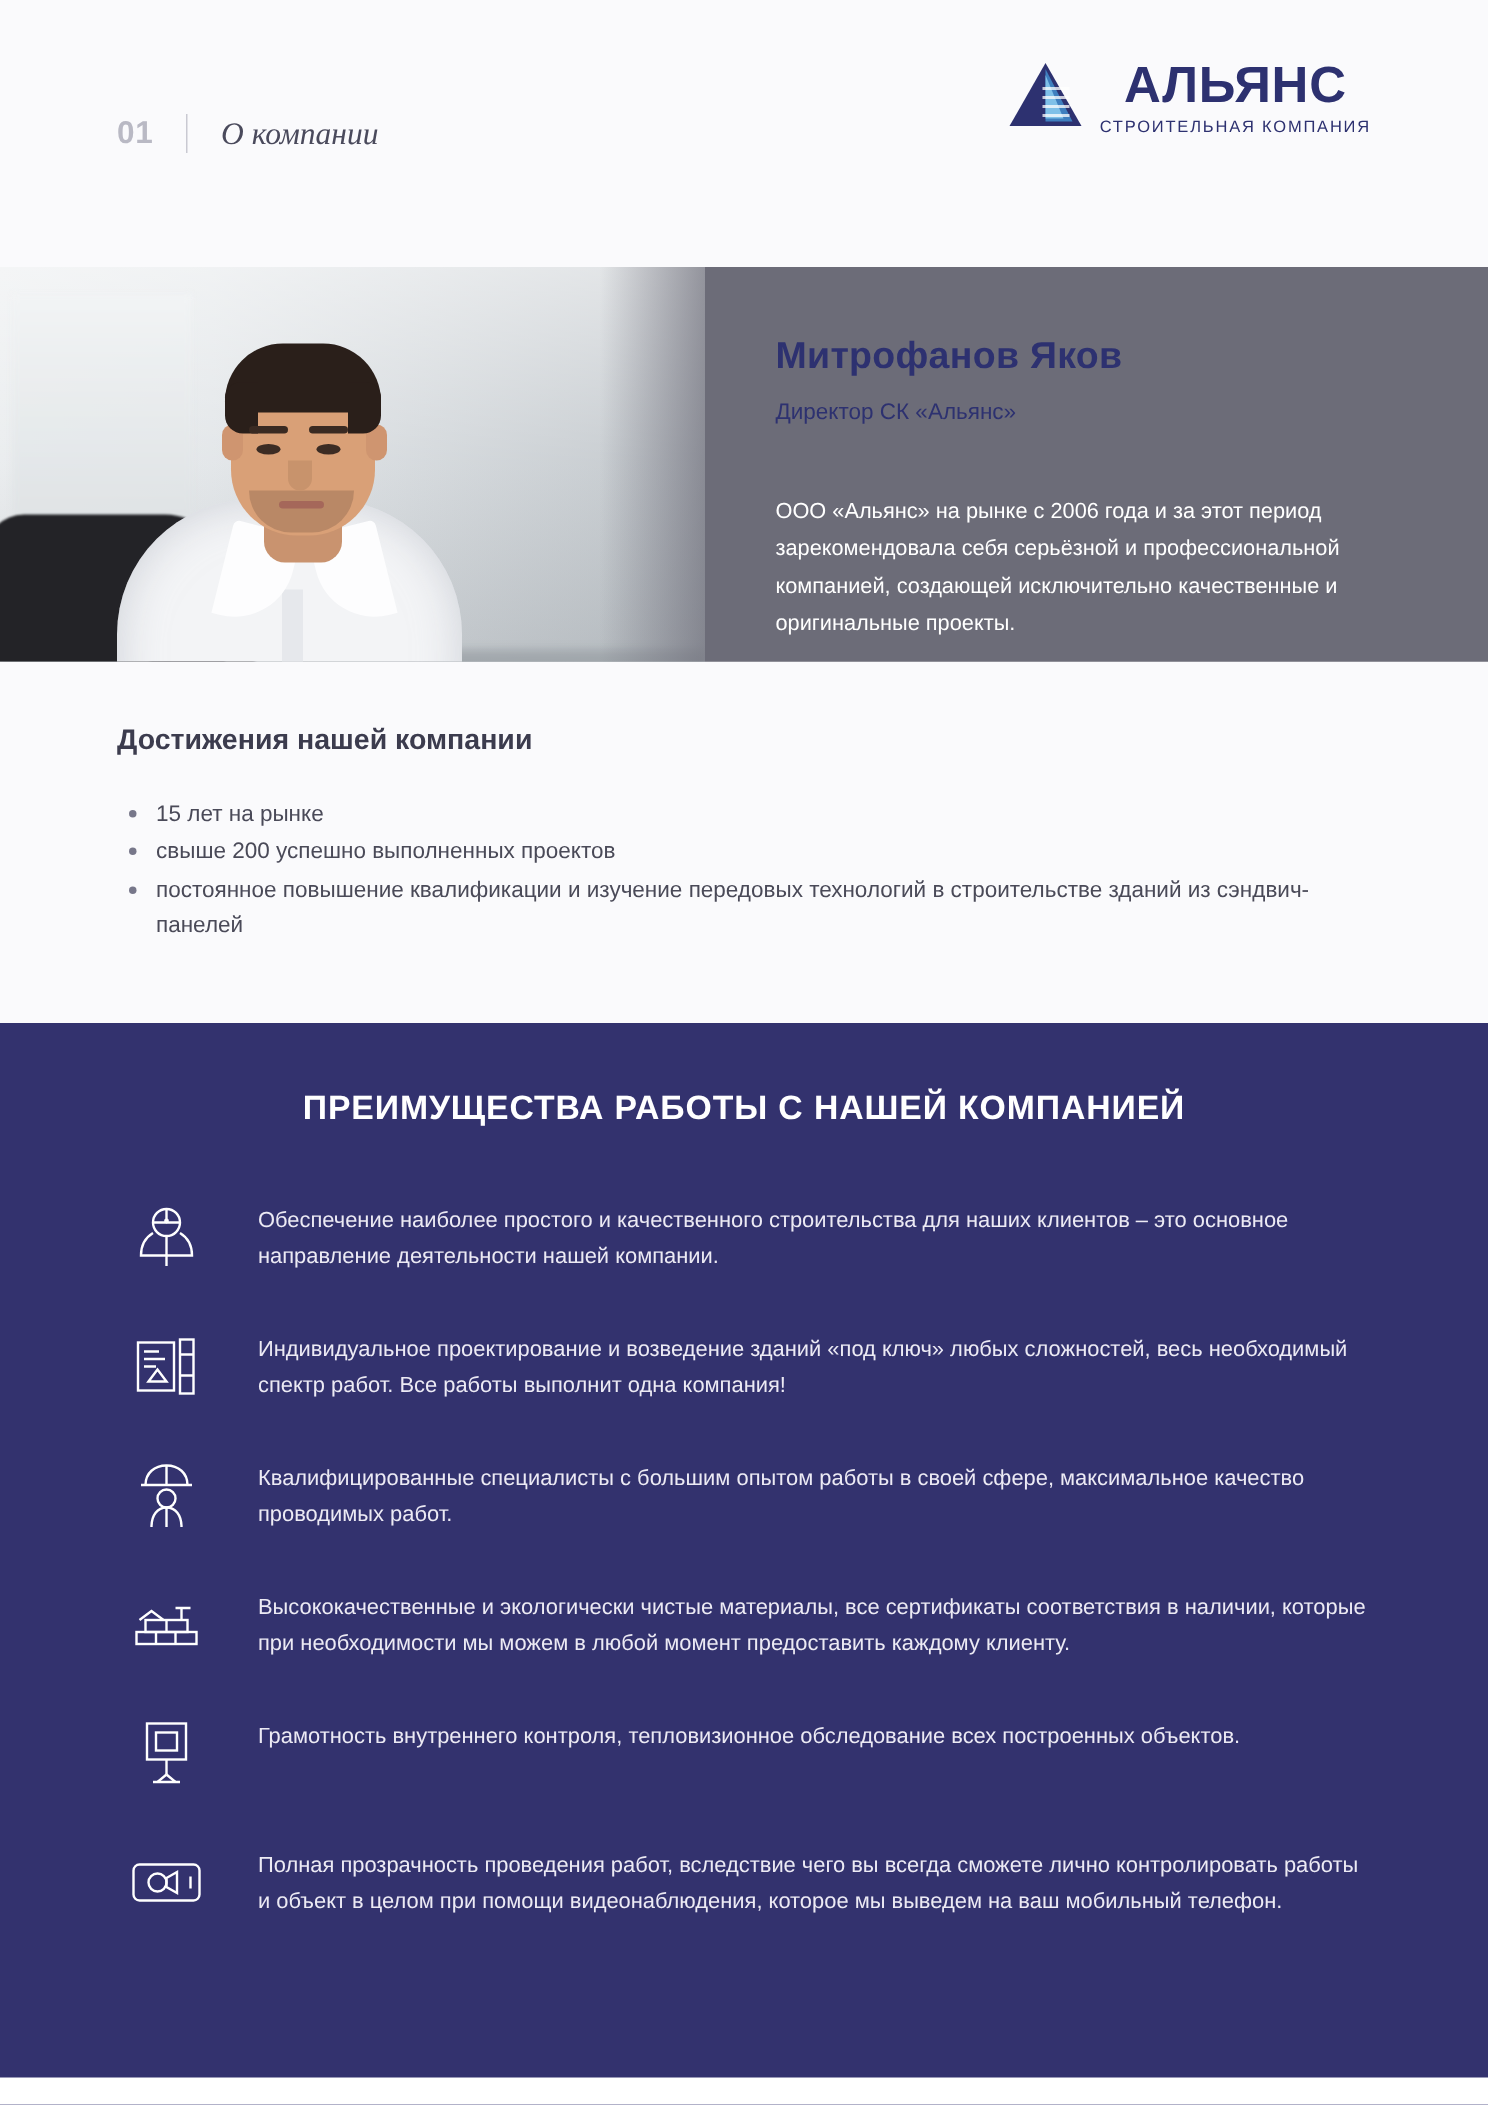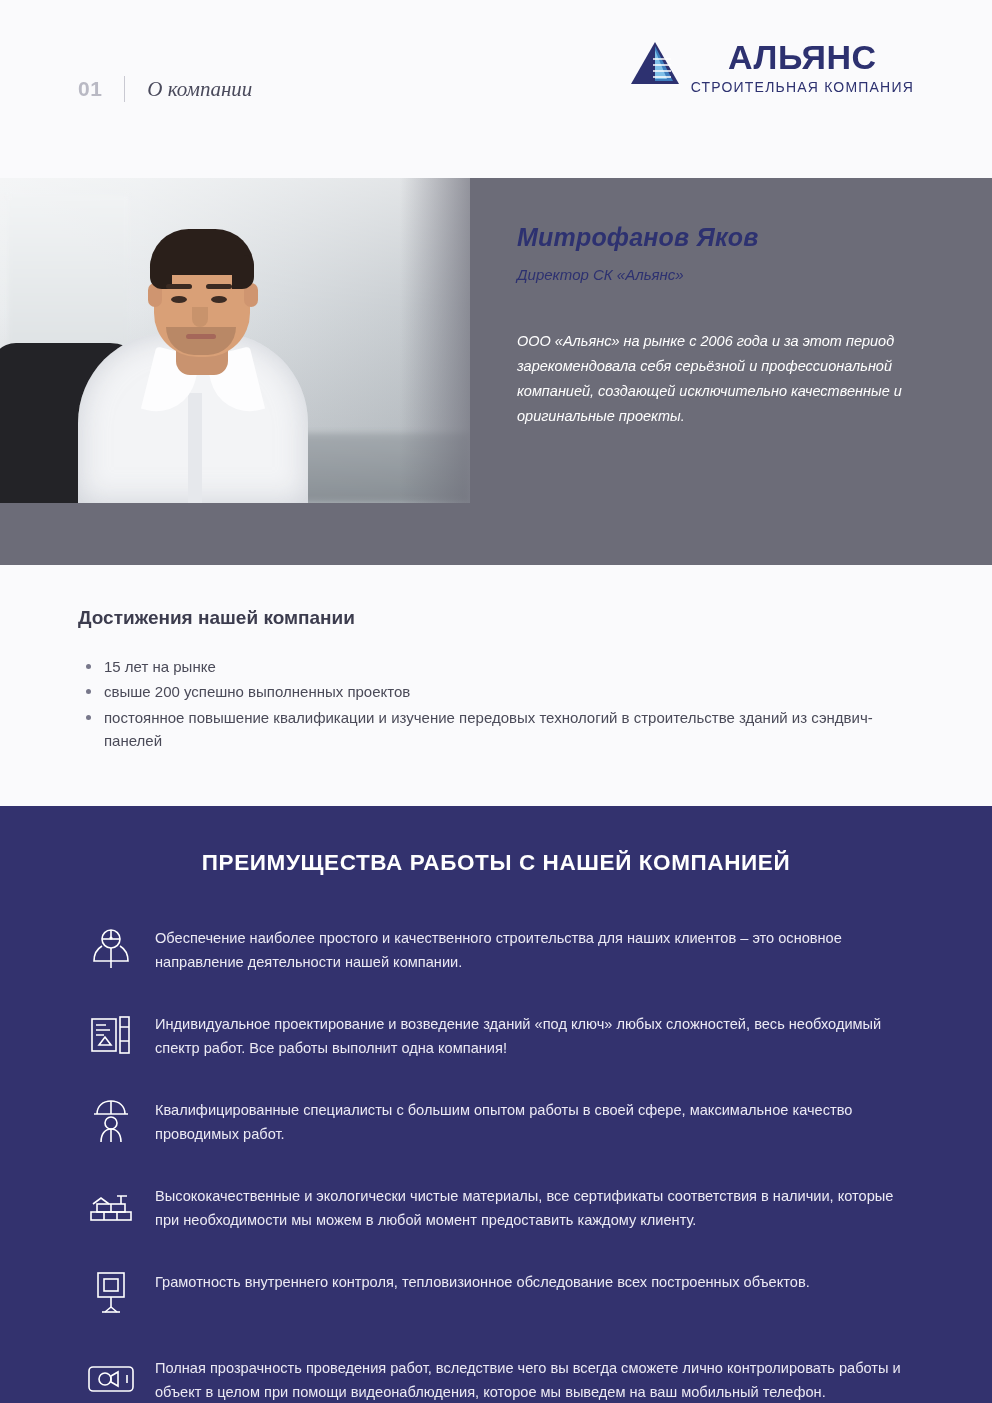--- a/index.html
+++ b/index.html
@@ -71,33 +71,32 @@
     padding-top: 2px;
   }
   .logo-name {
     font-size: 34px;
     font-weight: bold;
     color: #2d3170;
     letter-spacing: 0.5px;
     line-height: 1;
   }
   .logo-sub {
-    font-size: 14px;
+    font-size: 11px;
     letter-spacing: 1.2px;
     color: #2d3170;
     margin-top: 5px;
   }
 
   
   .hero {
     position: relative;
-    height: 387px;
+    height: 263px;
     background: #6c6c78;
     overflow: hidden;
-    font-style: italic;
   }
   .hero-photo {
     position: absolute;
     left: 0; top: 0;
     width: 470px;
     height: 325px;
     overflow: hidden;
     background: linear-gradient(160deg,#d9dde0 0%, #c5cacd 48%, #b8bec2 100%);
   }
   
@@ -298,21 +297,21 @@
     text-align: center;
     color: #ffffff;
     font-size: 22.5px;
     font-weight: bold;
     letter-spacing: 0.6px;
     margin: 0 0 47px 0;
   }
   .adv-row {
     display: flex;
     align-items: flex-start;
-    gap: 11px;
+    gap: 28px;
     margin-bottom: 34px;
   }
   .adv-icon {
     flex: 0 0 66px;
     width: 66px;
     height: 52px;
     display: flex;
     align-items: center;
     justify-content: center;
   }

